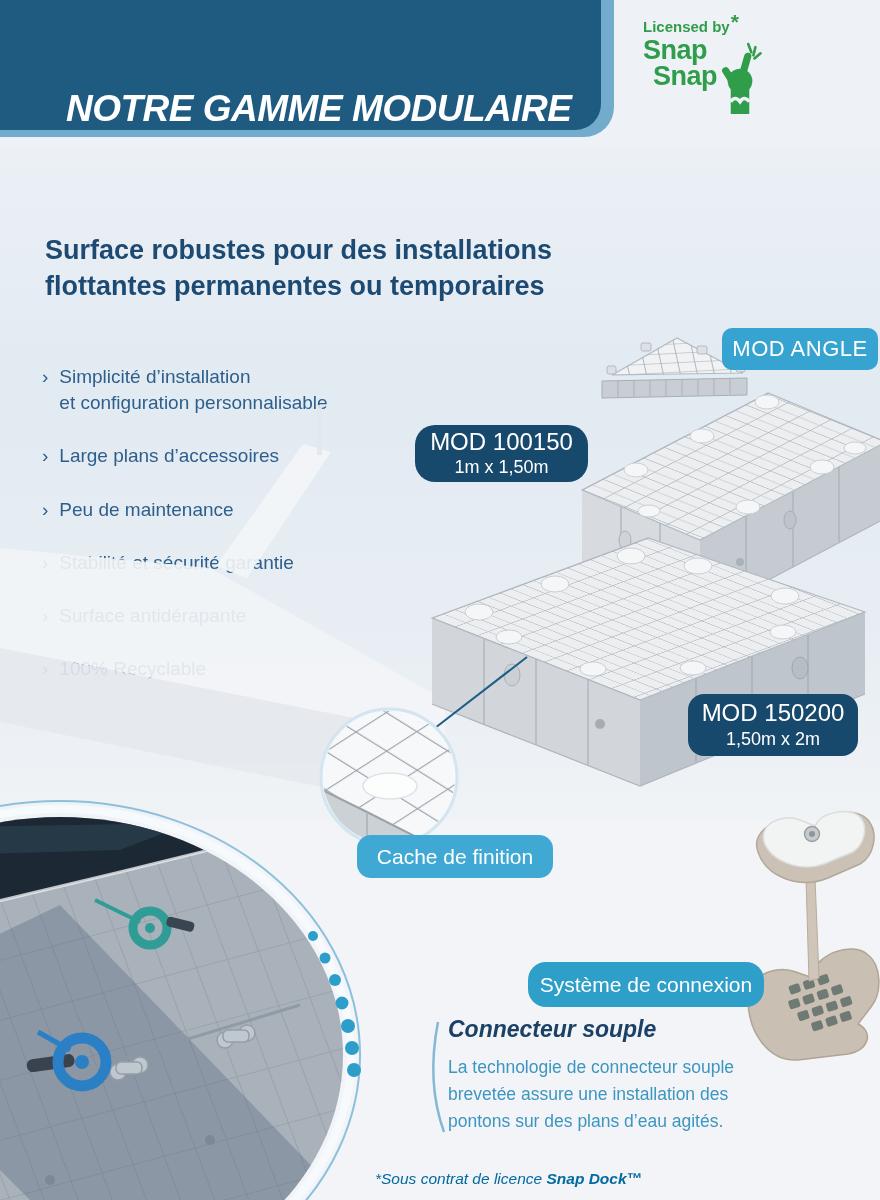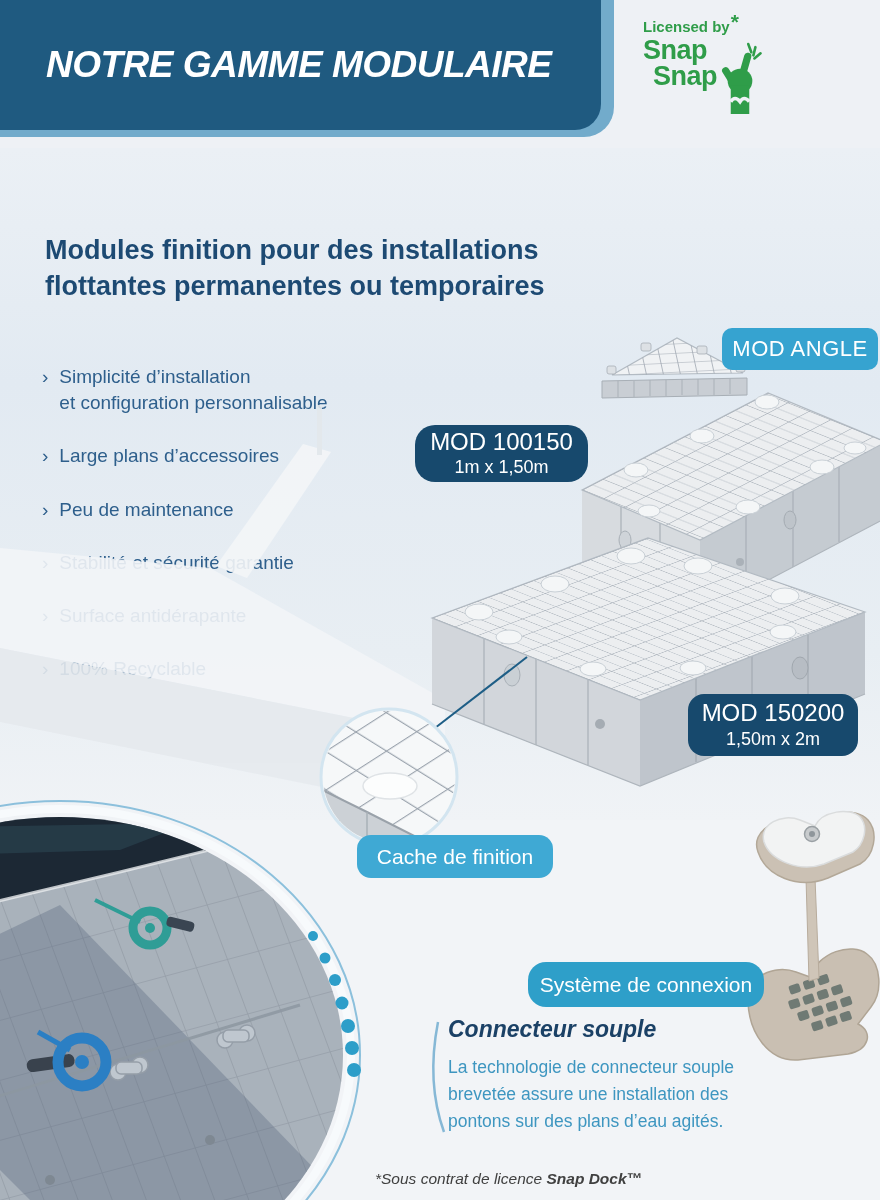--- a/index.html
+++ b/index.html
@@ -9,21 +9,21 @@
     font-family:"Liberation Sans", sans-serif;
   }
   .photo-band{position:absolute;left:0;top:148px;width:880px;height:672px;
     background:linear-gradient(180deg,#ebf0f5 0%,#e2eaf2 35%,#e8eef3 75%,#f0f3f6 100%);}
   .bottom-band{position:absolute;left:0;top:820px;width:880px;height:380px;background:#f2f4f7;}
 
   
   .banner-accent{position:absolute;left:0;top:0;width:614px;height:137px;
     background:#72abcb;border-radius:0 0 30px 0;}
   .banner{position:absolute;left:0;top:0;width:601px;height:130px;background:#1f5a80;
-    border-radius:0 0 26px 0;display:flex;align-items:center;padding-left:46px;box-sizing:border-box;}
+    border-radius:0 0 26px 0;display:flex;align-items:flex-end;padding-left:66px;box-sizing:border-box;}
   .banner h1{margin:0;color:#ffffff;font-size:37px;font-weight:bold;font-style:italic;
     letter-spacing:-0.5px;white-space:nowrap;}
 
   .license{position:absolute;left:643px;top:13px;width:170px;color:#2f9d49;}
   .licensed-by{font-size:15px;font-weight:bold;}
   .licensed-by .ast{font-size:21px;position:relative;top:-3px;left:1px;}
   .brand{display:flex;align-items:flex-start;margin-top:1px;}
   .brand-words{font-size:27px;font-weight:bold;line-height:0.95;letter-spacing:-0.5px;}
   .brand-words .w2{display:block;margin-left:10px;}
   .hand-icon{margin-left:0px;margin-top:4px;}
@@ -52,21 +52,21 @@
   .lbl-cache{left:357px;top:835px;width:196px;height:43px;background:#3fa9d4;border-radius:14px;font-size:21px;}
   .lbl-connexion{left:528px;top:962px;width:236px;height:45px;background:#2e9fc9;border-radius:18px;font-size:21px;}
 
   
   .connector-text{position:absolute;left:448px;top:1016px;width:335px;z-index:3;}
   .connector-text h2{margin:0 0 11px 0;font-size:23px;font-weight:bold;font-style:italic;color:#1b4166;}
   .connector-text p{margin:0;font-size:17.5px;line-height:1.55;color:#3e96c0;}
 
   
   .footer-note{position:absolute;left:375px;top:1170px;font-size:15.5px;font-style:italic;
-    color:#404040;z-index:3;white-space:nowrap;}
+    color:#0369a1;z-index:3;white-space:nowrap;}
   .footer-note .brand-b{font-weight:bold;}
 
   .illus{position:absolute;left:0;top:0;z-index:1;}
   .hdr{z-index:2;}
 </style>
 </head>
 <body>
 
 <div class="page">
 
@@ -277,21 +277,21 @@
             <circle cx="22" cy="38" r="12"></circle>
             <path d="M13,42 H31 V70 H13 Z"></path>
           </g>
           <path d="M13,58 q4,-6 9,0 q4,-6 9,0" stroke="#eef1f5" stroke-width="3.5" fill="none"></path>
         </svg>
       </div>
     </div>
   </header>
 
   <section class="intro">
-    <div>Modules finition pour des installations</div>
+    <div>Surface robustes pour des installations</div>
     <div>flottantes permanentes ou temporaires</div>
   </section>
 
   <ul class="features">
     <li>
       <span class="feat-chev">›</span>
       <span class="feat-text">Simplicité d’installation
 et configuration personnalisable</span>
     </li>
     <li>

